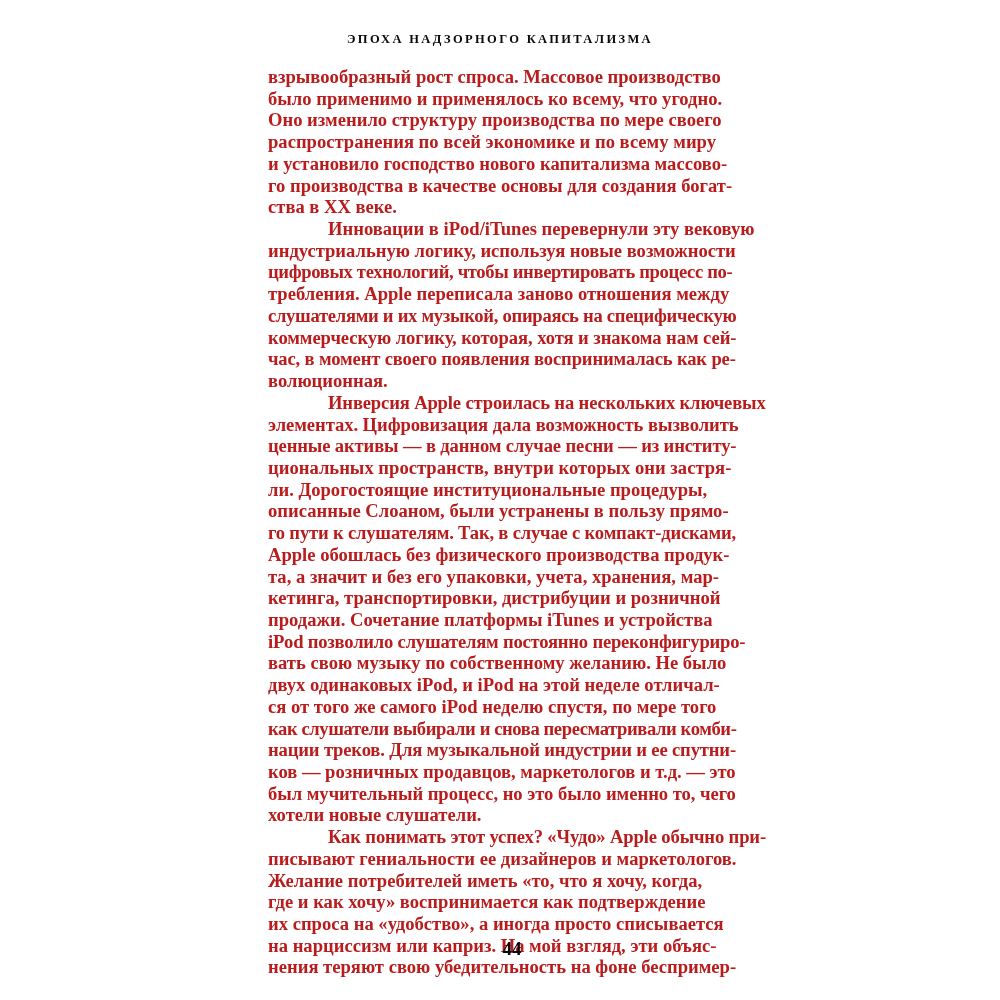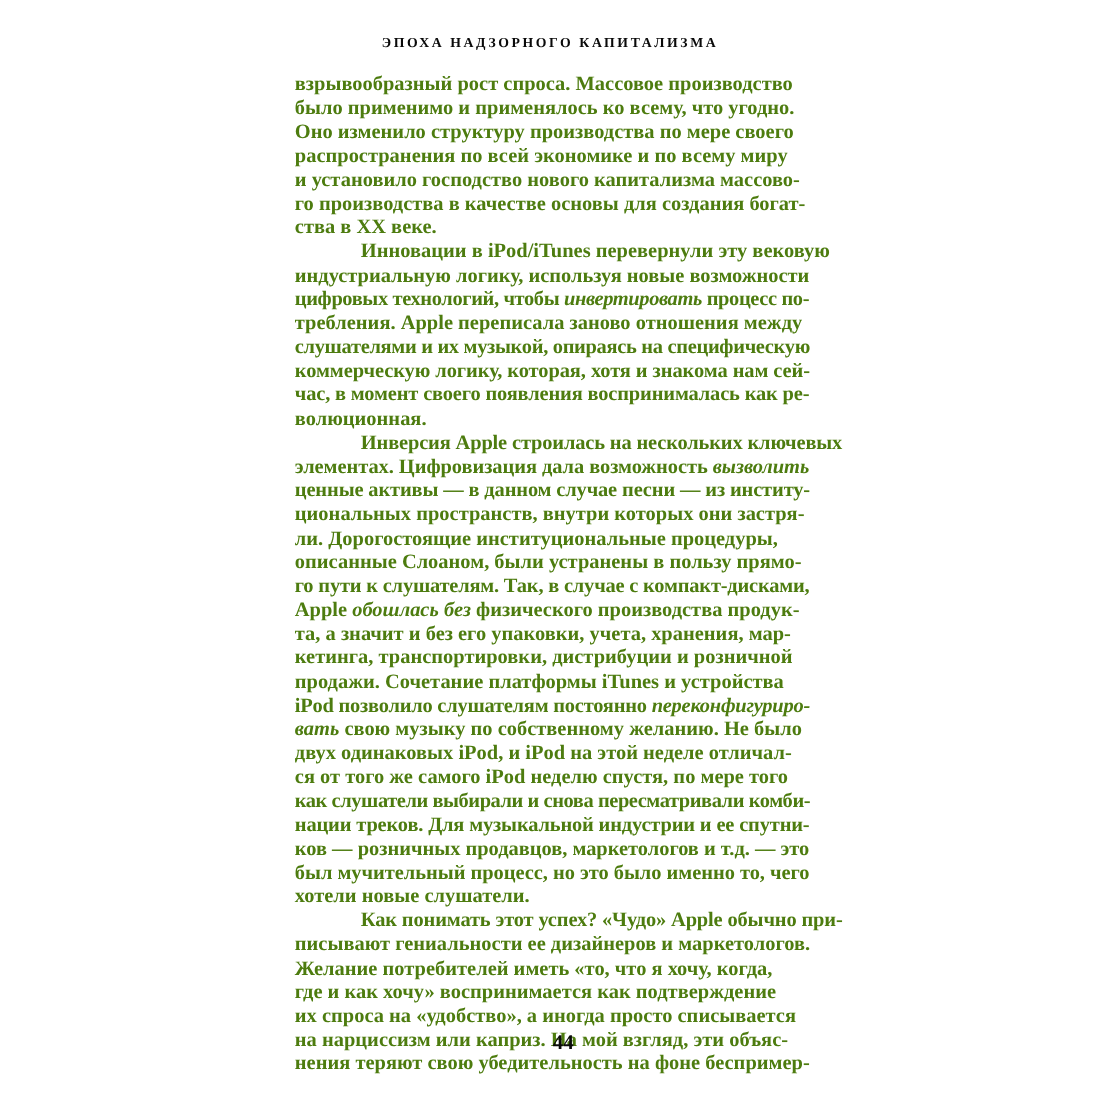--- a/index.html
+++ b/index.html
@@ -35,21 +35,21 @@
 
   
   .text-column {
     position: absolute;
     left: 268px;
     top: 66px;
     width: 468px;
     font-size: 18.6px;
     line-height: 21.72px;
     font-weight: 700;
-    color: #4d7c0f;
+    color: #b91c1c;
     text-align: justify;
     text-align-last: left;
     hyphens: none;
     word-spacing: 0px;
   }
 
   .para {
     margin: 0;
     text-indent: 30px;
     text-align: justify;
@@ -57,21 +57,20 @@
   }
   .para.first {
     text-indent: 0;
   }
   
   .para > .lastline {
     text-align: right;
   }
 
   em, .ital {
-    font-style: italic;
     font-weight: 700;
   }
 
   
   .ln {
     display: block;
     white-space: nowrap;
     text-indent: 0;
   }
   .ln.indent { padding-left: 30px; }

